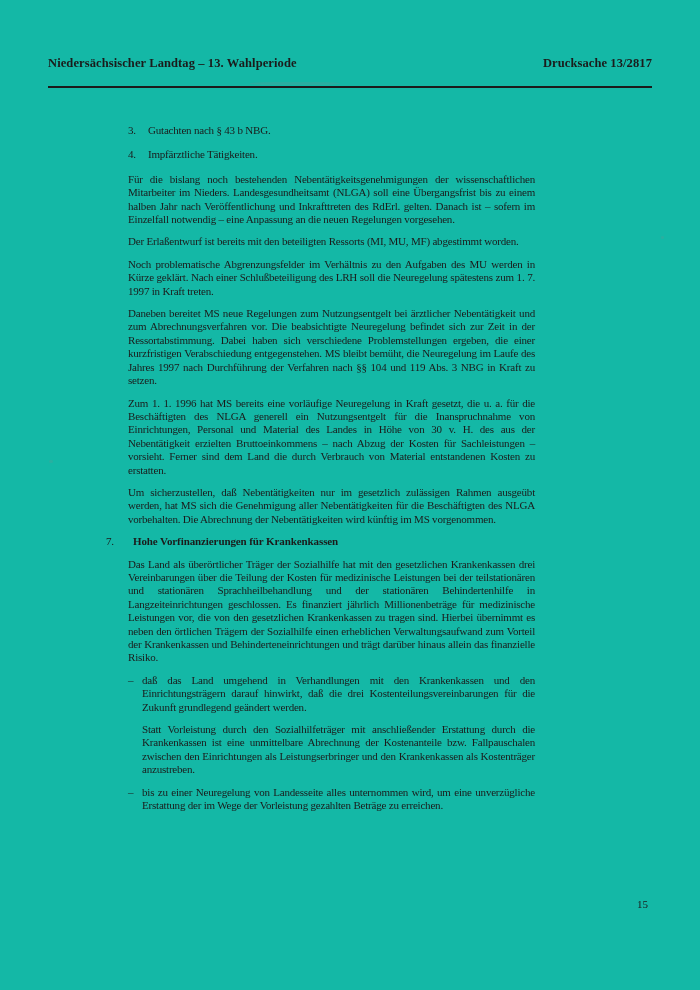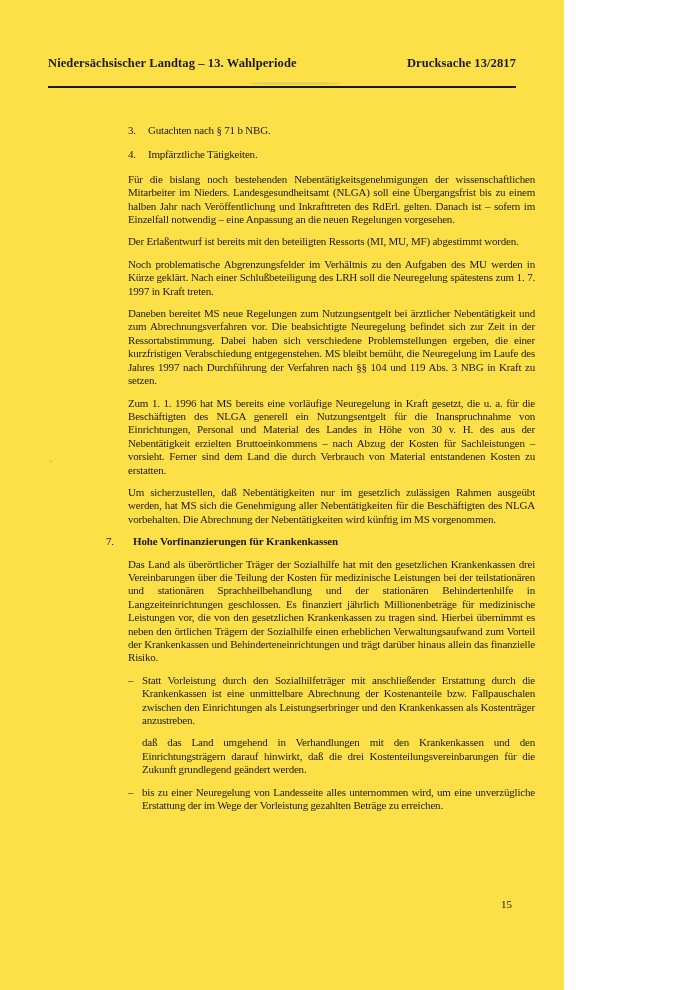--- a/index.html
+++ b/index.html
@@ -2,23 +2,23 @@
 <html lang="de"><head>
 <meta charset="utf-8">
 <style>
   html, body {
     margin: 0;
     padding: 0;
     background: #ffffff;
   }
   .page {
     position: relative;
-    width: 564px;
+    width: 700px;
     height: 990px;
-    background: #fde047;
+    background: #14b8a6;
     color: #1b1b1b;
     font-family: "Liberation Serif", "DejaVu Serif", serif;
     overflow: hidden;
   }
   
   .running-head {
     position: absolute;
     top: 56px;
     left: 48px;
     right: 48px;
@@ -116,21 +116,21 @@
   <div class="head-rule"></div>
 
   <div class="speck s1"></div>
   <div class="speck s2"></div>
   <div class="speck s3"></div>
 
   <main class="content">
 
     <div class="subitem">
       <span class="num">3.</span>
-      <span>Gutachten nach § 71 b NBG.</span>
+      <span>Gutachten nach § 43 b NBG.</span>
     </div>
     <div class="subitem">
       <span class="num">4.</span>
       <span>Impfärztliche Tätigkeiten.</span>
     </div>
 
     <p>Für die bislang noch bestehenden Nebentätigkeitsgenehmigungen der wissenschaftlichen Mitarbeiter im Nieders. Landesgesundheitsamt (NLGA) soll eine Übergangsfrist bis zu einem halben Jahr nach Veröffentlichung und Inkrafttreten des RdErl. gelten. Danach ist – sofern im Einzelfall notwendig – eine Anpassung an die neuen Regelungen vorgesehen.</p>
     <p>Der Erlaßentwurf ist bereits mit den beteiligten Ressorts (MI, MU, MF) abgestimmt worden.</p>
     <p>Noch problematische Abgrenzungsfelder im Verhältnis zu den Aufgaben des MU werden in Kürze geklärt. Nach einer Schlußbeteiligung des LRH soll die Neuregelung spätestens zum 1. 7. 1997 in Kraft treten.</p>
     <p>Daneben bereitet MS neue Regelungen zum Nutzungsentgelt bei ärztlicher Nebentätigkeit und zum Abrechnungsverfahren vor. Die beabsichtigte Neuregelung befindet sich zur Zeit in der Ressortabstimmung. Dabei haben sich verschiedene Problemstellungen ergeben, die einer kurzfristigen Verabschiedung entgegenstehen. MS bleibt bemüht, die Neuregelung im Laufe des Jahres 1997 nach Durchführung der Verfahren nach §§ 104 und 119 Abs. 3 NBG in Kraft zu setzen.</p>
@@ -140,22 +140,22 @@
     <section class="section7">
       <div class="section-head">
         <span class="section-num">7.</span>
         <h2 class="section-title">Hohe Vorfinanzierungen für Krankenkassen</h2>
       </div>
 
       <p>Das Land als überörtlicher Träger der Sozialhilfe hat mit den gesetzlichen Krankenkassen drei Vereinbarungen über die Teilung der Kosten für medizinische Leistungen bei der teilstationären und stationären Sprachheilbehandlung und der stationären Behindertenhilfe in Langzeiteinrichtungen geschlossen. Es finanziert jährlich Millionenbeträge für medizinische Leistungen vor, die von den gesetzlichen Krankenkassen zu tragen sind. Hierbei übernimmt es neben den örtlichen Trägern der Sozialhilfe einen erheblichen Verwaltungsaufwand zum Vorteil der Krankenkassen und Behinderteneinrichtungen und trägt darüber hinaus allein das finanzielle Risiko.</p>
 
       <div class="dash-item">
         <span class="dash">–</span>
+        <p>daß das Land umgehend in Verhandlungen mit den Krankenkassen und den Einrichtungsträgern darauf hinwirkt, daß die drei Kostenteilungsvereinbarungen für die Zukunft grundlegend geändert werden.</p>
         <p>Statt Vorleistung durch den Sozialhilfeträger mit anschließender Erstattung durch die Krankenkassen ist eine unmittelbare Abrechnung der Kostenanteile bzw. Fallpauschalen zwischen den Einrichtungen als Leistungserbringer und den Krankenkassen als Kostenträger anzustreben.</p>
-        <p>daß das Land umgehend in Verhandlungen mit den Krankenkassen und den Einrichtungsträgern darauf hinwirkt, daß die drei Kostenteilungsvereinbarungen für die Zukunft grundlegend geändert werden.</p>
       </div>
 
       <div class="dash-item">
         <span class="dash">–</span>
         <p>bis zu einer Neuregelung von Landesseite alles unternommen wird, um eine unverzügliche Erstattung der im Wege der Vorleistung gezahlten Beträge zu erreichen.</p>
       </div>
 
     </section>
 
   </main>

